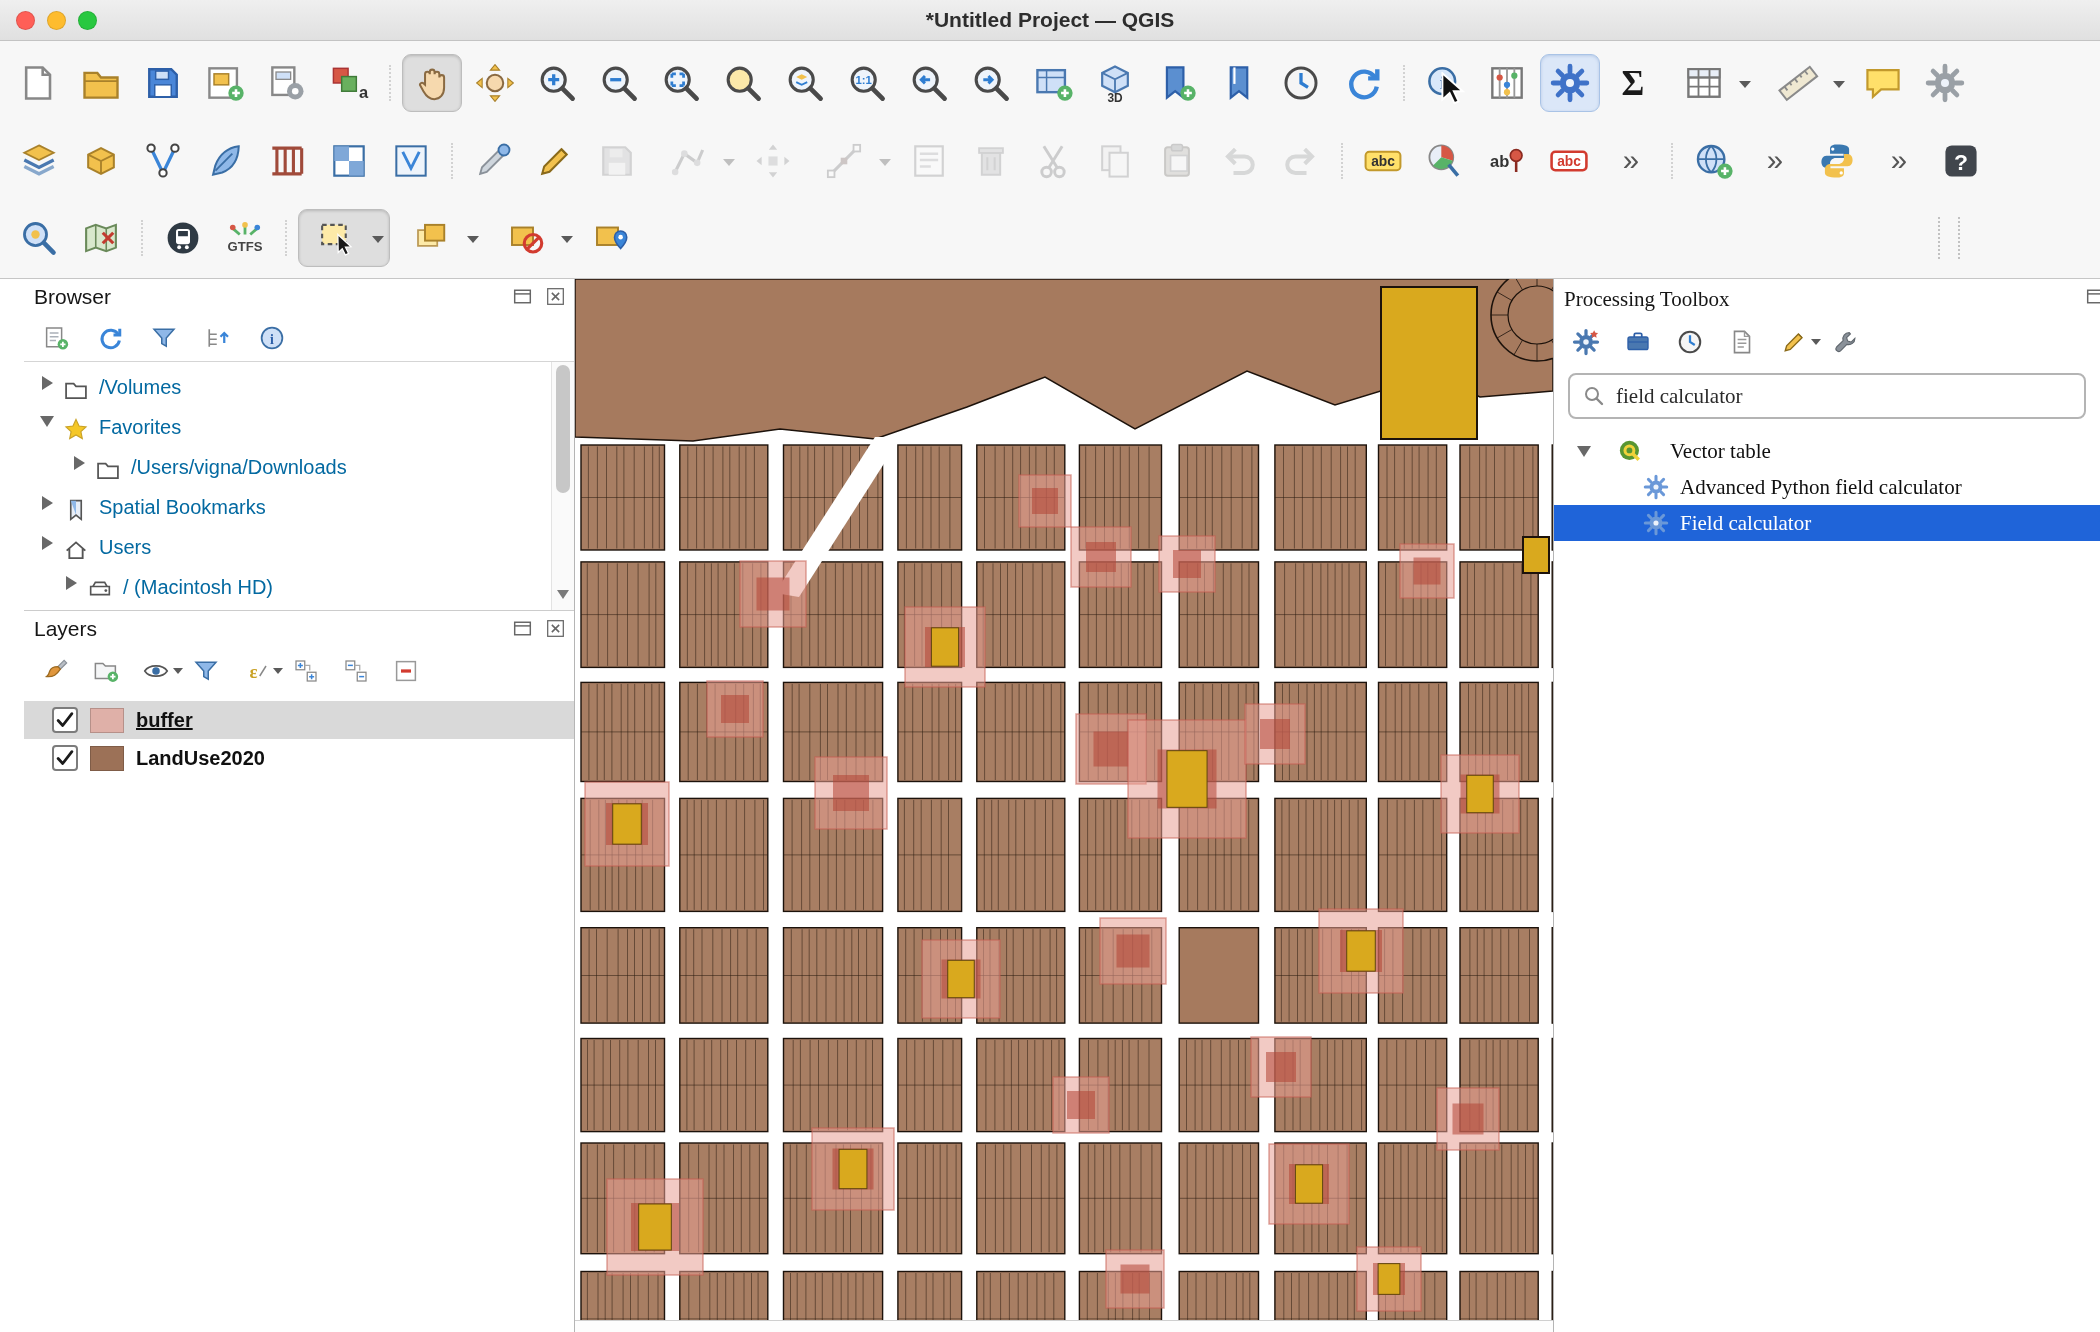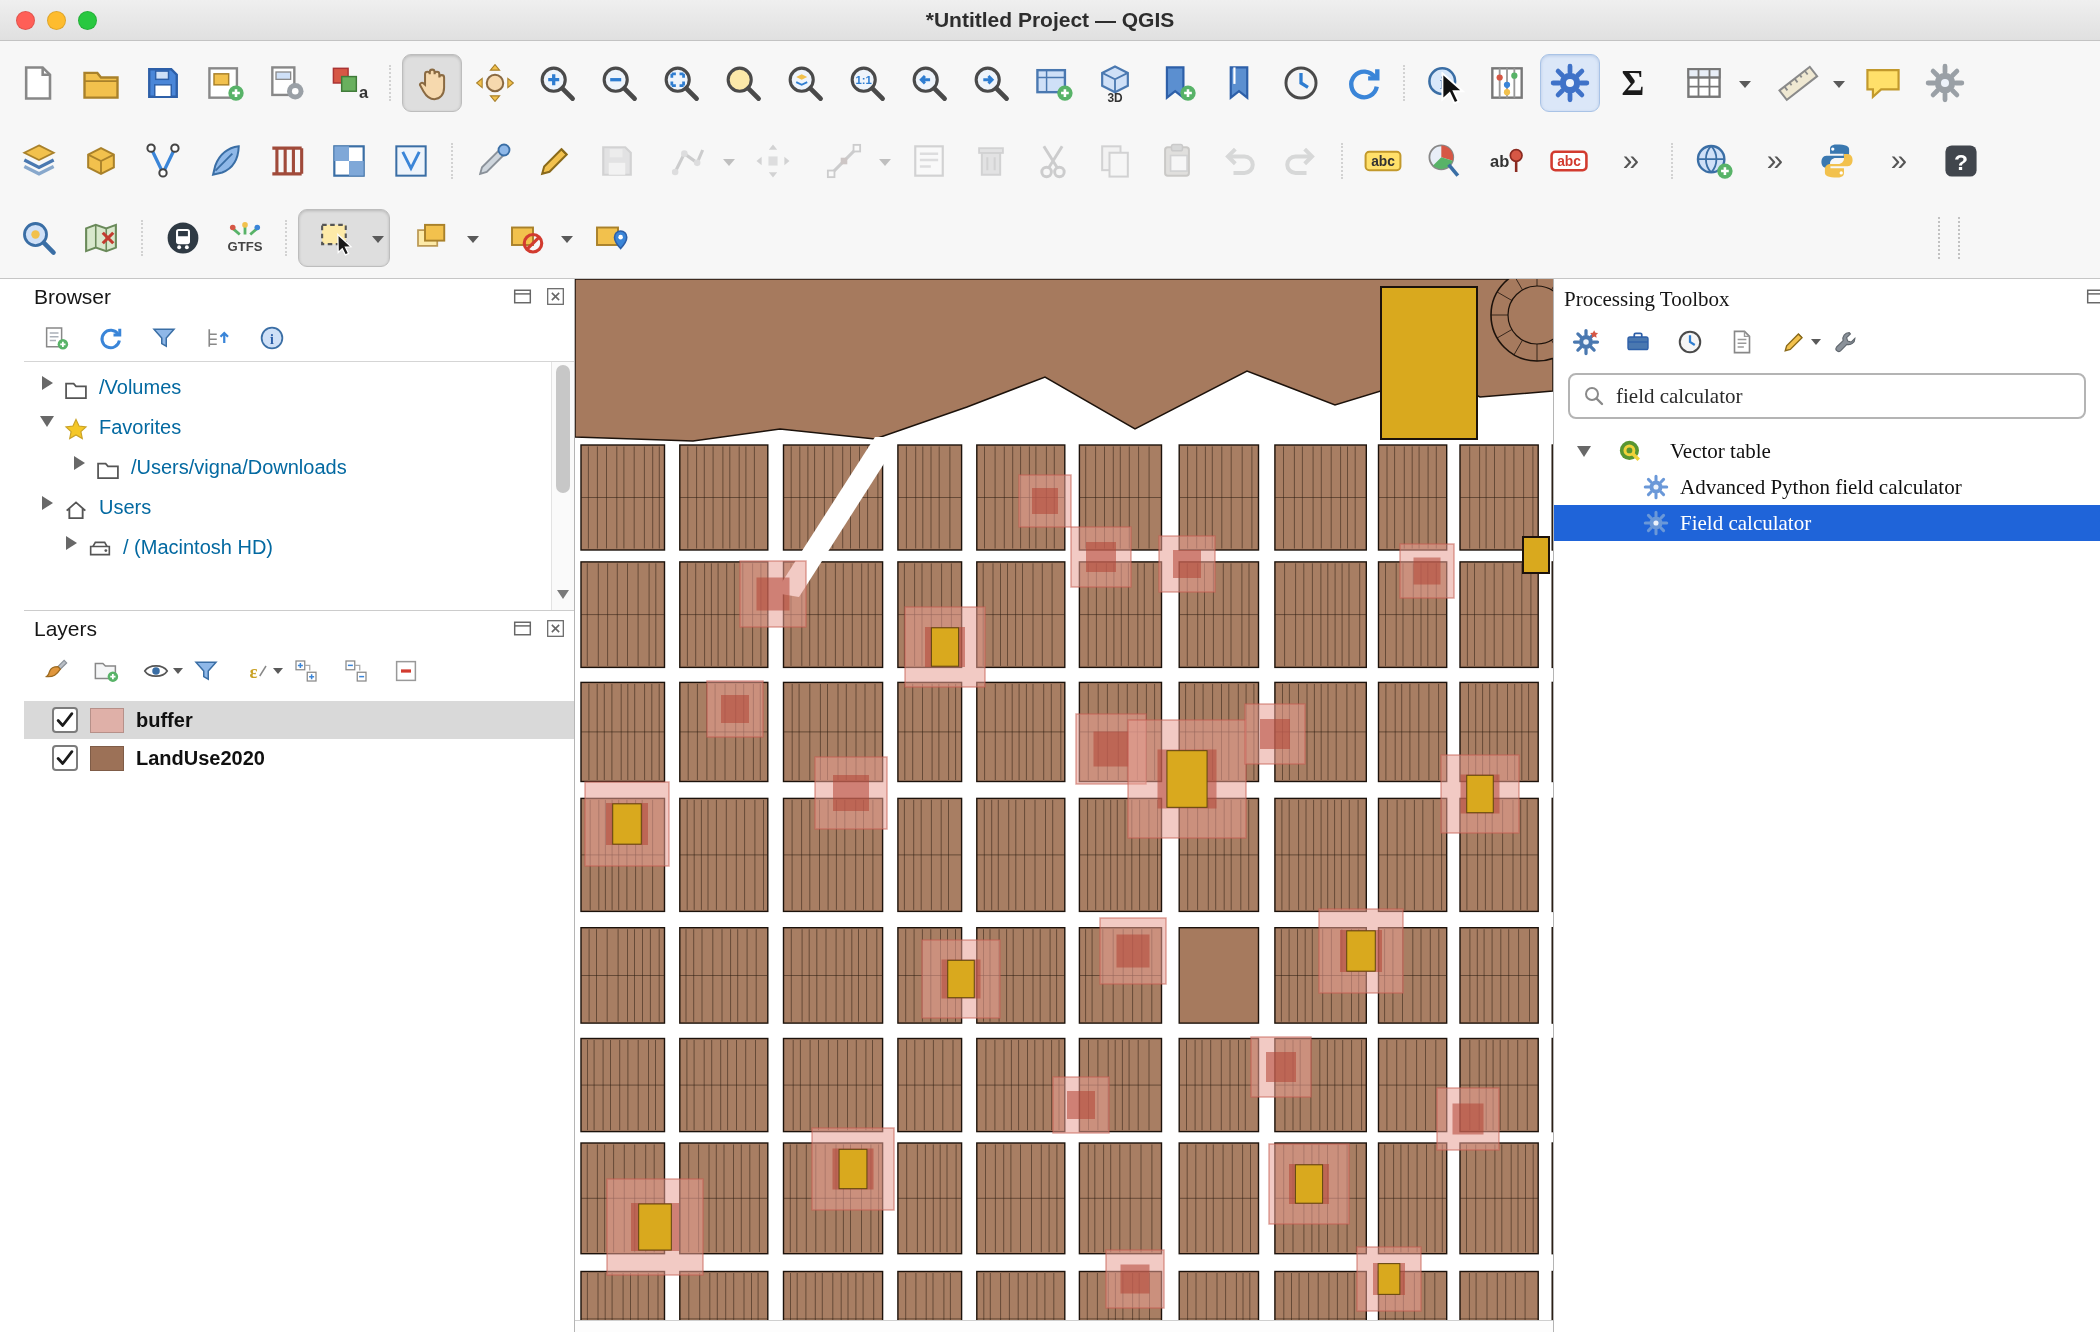--- a/index.html
+++ b/index.html
@@ -62,21 +62,21 @@
   .trow .ic{width:28px;height:28px;display:block;margin-right:9px;flex:none;}
   .vscroll{position:absolute;top:0;right:0;width:22px;height:100%;background:#fafafa;border-left:1px solid #e3e3e3;}
   .vthumb{position:absolute;top:3px;left:4px;width:14px;height:128px;background:#c7c7c7;border-radius:7px;}
   .varrow{position:absolute;left:5px;width:0;height:0;border:6px solid transparent;}
   .varrow.down{bottom:5px;border-top:9px solid #7a7a7a;}
 
   
   .layers-list{padding-top:6px;}
   .lrow{height:38px;display:flex;align-items:center;padding-left:28px;font-size:20px;font-weight:bold;color:#101010;}
   .lrow.selected{background:#d9d9d9;}
-  .lrow.renamed .llabel{}
+  .lrow.renamed .llabel{text-decoration:underline;}
   .cb{width:22px;height:22px;border:2px solid #7c7c7c;border-radius:4px;background:#fff;margin-right:12px;flex:none;display:block;}
   .swatch{width:32px;height:23px;margin-right:12px;flex:none;border:1px solid rgba(0,0,0,.18);}
 
   
   .proc-header{height:40px;}
   .search-box{margin:8px 14px 0 14px;height:42px;border:2px solid #b4b4b4;border-radius:8px;background:#fff;
     display:flex;align-items:center;padding:0 12px;gap:10px;}
   .search-box .ic{width:24px;height:24px;display:block;flex:none;}
   .search-text{font-size:21px;color:#2a2a2a;}
   .proc-tree{margin-top:14px;}
@@ -665,20 +665,30 @@
             <span>Favorites</span>
           </div>
           <div class="trow" style="padding-left: 40px;">
             <span class="arrow-cell">
               <span class="tri-r"></span>
             </span>
             <span class="ic"><svg viewBox="0 0 24 24" width="100%" height="100%">
                 <path d="M3.5 6.5 h6.5 l2 2.3 h8.5 V19 h-17 z" fill="#fff" stroke="#555" stroke-width="1.5"></path>
               </svg></span>
             <span>/Users/vigna/Downloads</span>
+          </div>
+          <div class="trow" style="padding-left: 8px;">
+            <span class="arrow-cell">
+              <span class="tri-r"></span>
+            </span>
+            <span class="ic"><svg viewBox="0 0 24 24" width="100%" height="100%">
+                <path d="M7.5 4 h9 v16 l-4.5 -3.6 -4.5 3.6 z" fill="#e8eef7" stroke="#555" stroke-width="1.4"></path>
+                <path d="M7.5 4 h4.5 v12" fill="#8fb8e8"></path>
+              </svg></span>
+            <span>Spatial Bookmarks</span>
           </div>
           <div class="trow" style="padding-left: 8px;">
             <span class="arrow-cell">
               <span class="tri-r"></span>
             </span>
             <span class="ic"><svg viewBox="0 0 24 24" width="100%" height="100%">
                 <path d="M4 12.5 L12 5.5 l8 7 M6.3 10.8 V19 h11.4 v-8.2" fill="none" stroke="#555" stroke-width="1.6"></path>
               </svg></span>
             <span>Users</span>
           </div>

